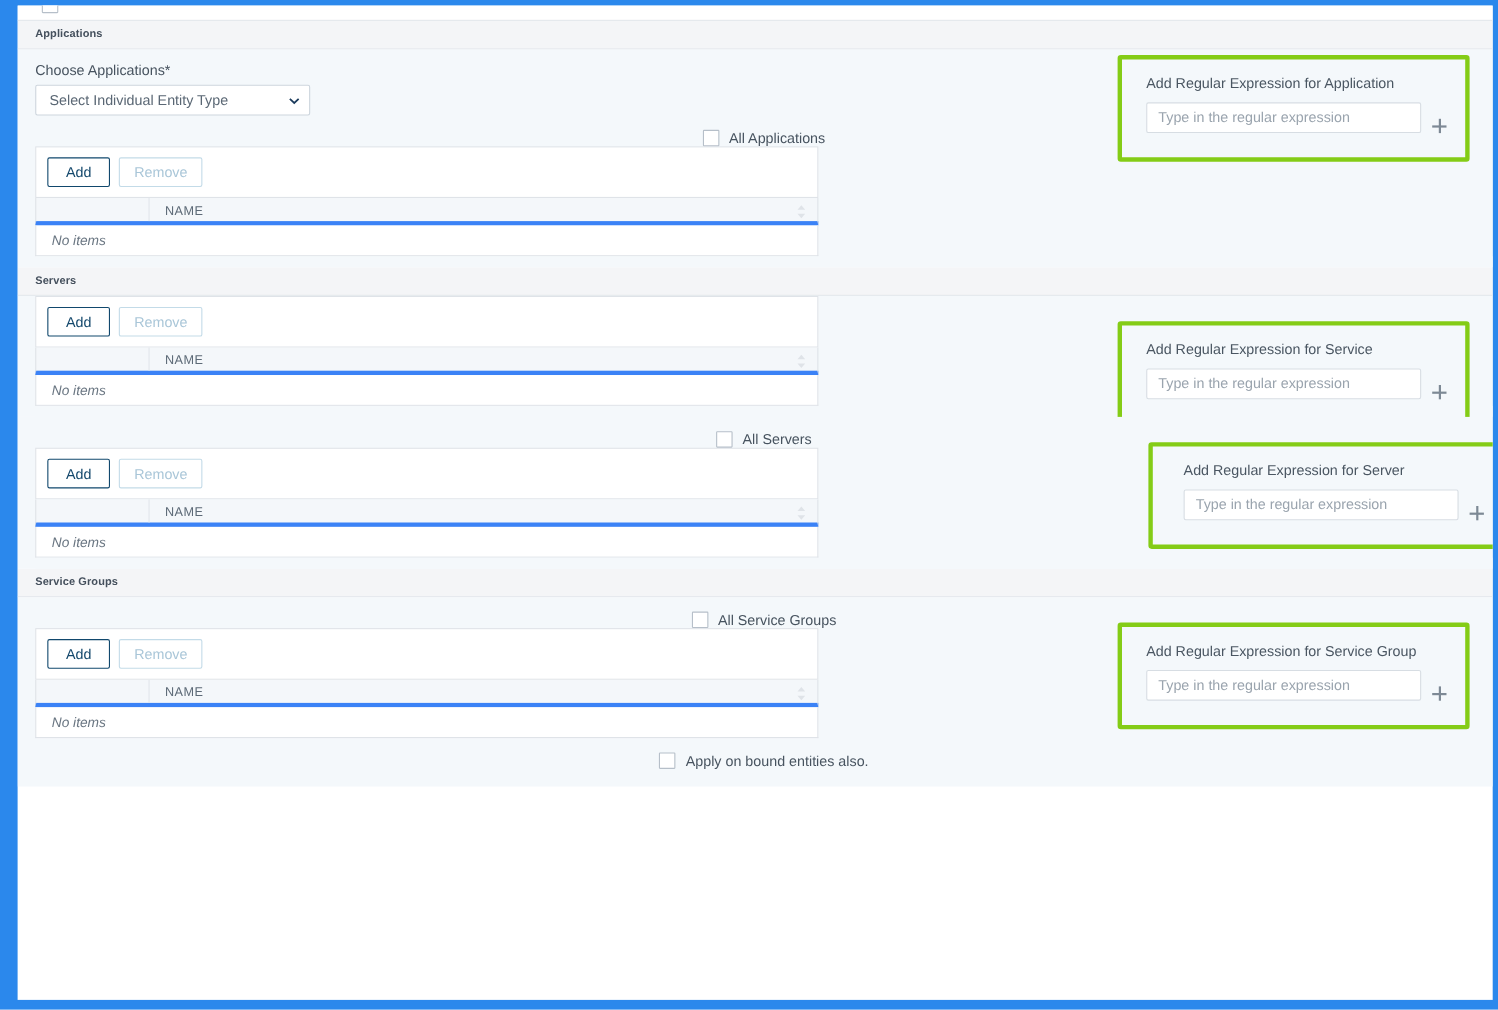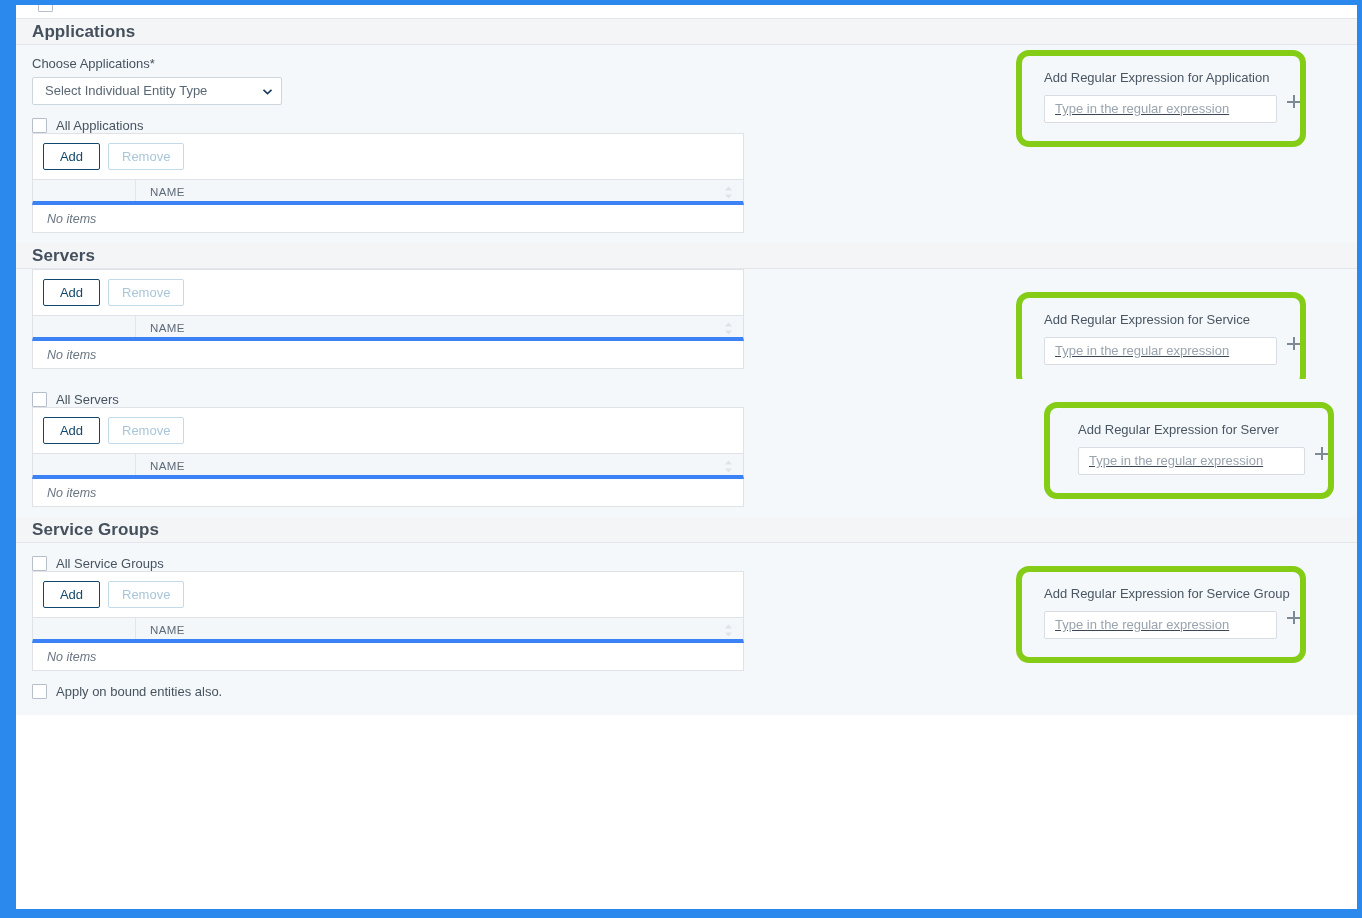--- a/index.html
+++ b/index.html
@@ -52,21 +52,21 @@
   }
 
   
   .section-head {
     background: #f4f5f7;
     border-bottom: 1px solid #e3e7eb;
     height: 26px;
     line-height: 26px;
     padding-left: 16px;
     font-weight: bold;
-    font-size: 17px;
+    font-size: 10px;
     color: #45505d;
     letter-spacing: .1px;
   }
 
   
   .section-body {
     background: #f4f8fb;
     position: relative;
     padding: 0 0 0 16px;
   }
@@ -104,20 +104,21 @@
     height: 11px;
     pointer-events: none;
   }
 
   
   .cb-row {
     display: flex;
     align-items: center;
     gap: 9px;
     padding-top: 13px;
+    justify-content: center;
   }
   .cb-box {
     width: 15px;
     height: 15px;
     border: 1px solid #b6bfc9;
     background: #ffffff;
     border-radius: 1px;
     flex: 0 0 auto;
   }
   .cb-label {
@@ -195,38 +196,37 @@
     border-top: none;
     padding-left: 14px;
     font-style: italic;
     font-size: 12.5px;
     color: #6a7682;
   }
 
   
   .regex-callout {
     position: absolute;
-    border: 6px solid #84cc16;
-    border-radius: 13px;
-    width: 290px;
+    border: 4px solid #84cc16;
+    border-radius: 3px;
+    width: 320px;
     height: 97px;
     padding: 14px 0 0 22px;
     background: transparent;
   }
   .regex-label {
     font-size: 13px;
     color: #4a5662;
     white-space: nowrap;
   }
   .regex-row {
     display: flex;
-    align-items: flex-start;
+    align-items: flex-end;
     gap: 10px;
     margin-top: 10px;
-    text-decoration: underline;
   }
   .regex-input {
     width: 250px;
     height: 28px;
     line-height: 26px;
     background: #ffffff;
     border: 1px solid #d7dde3;
     border-radius: 2px;
     padding: 0 10px;
     font-size: 13px;

